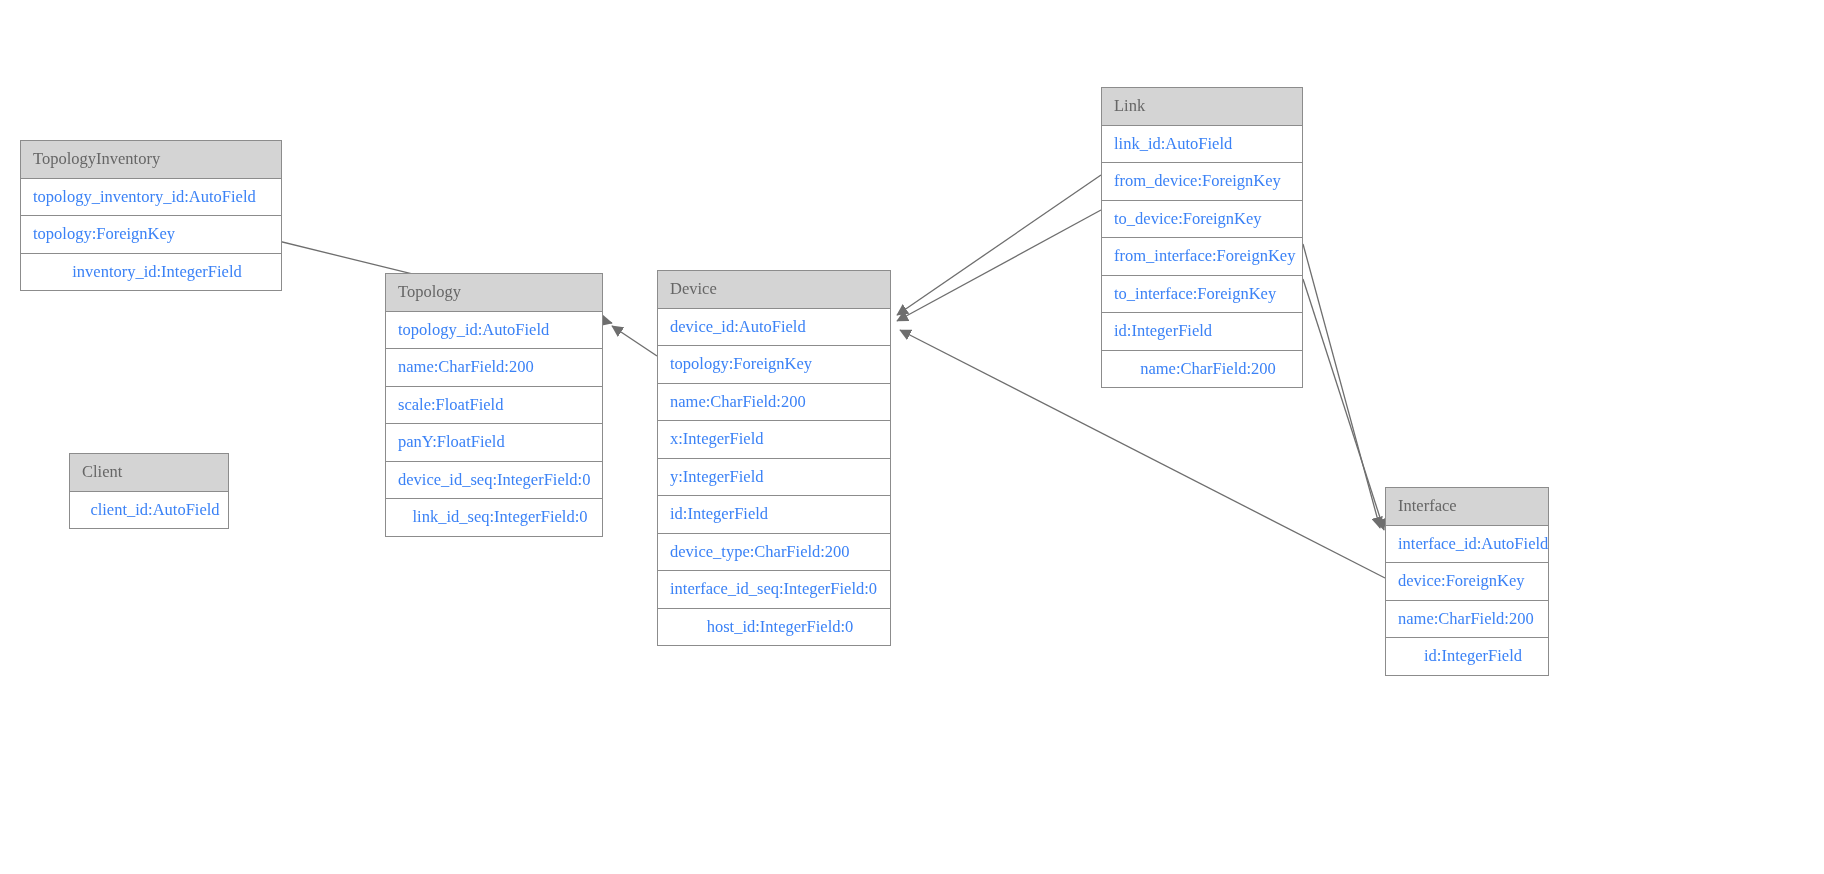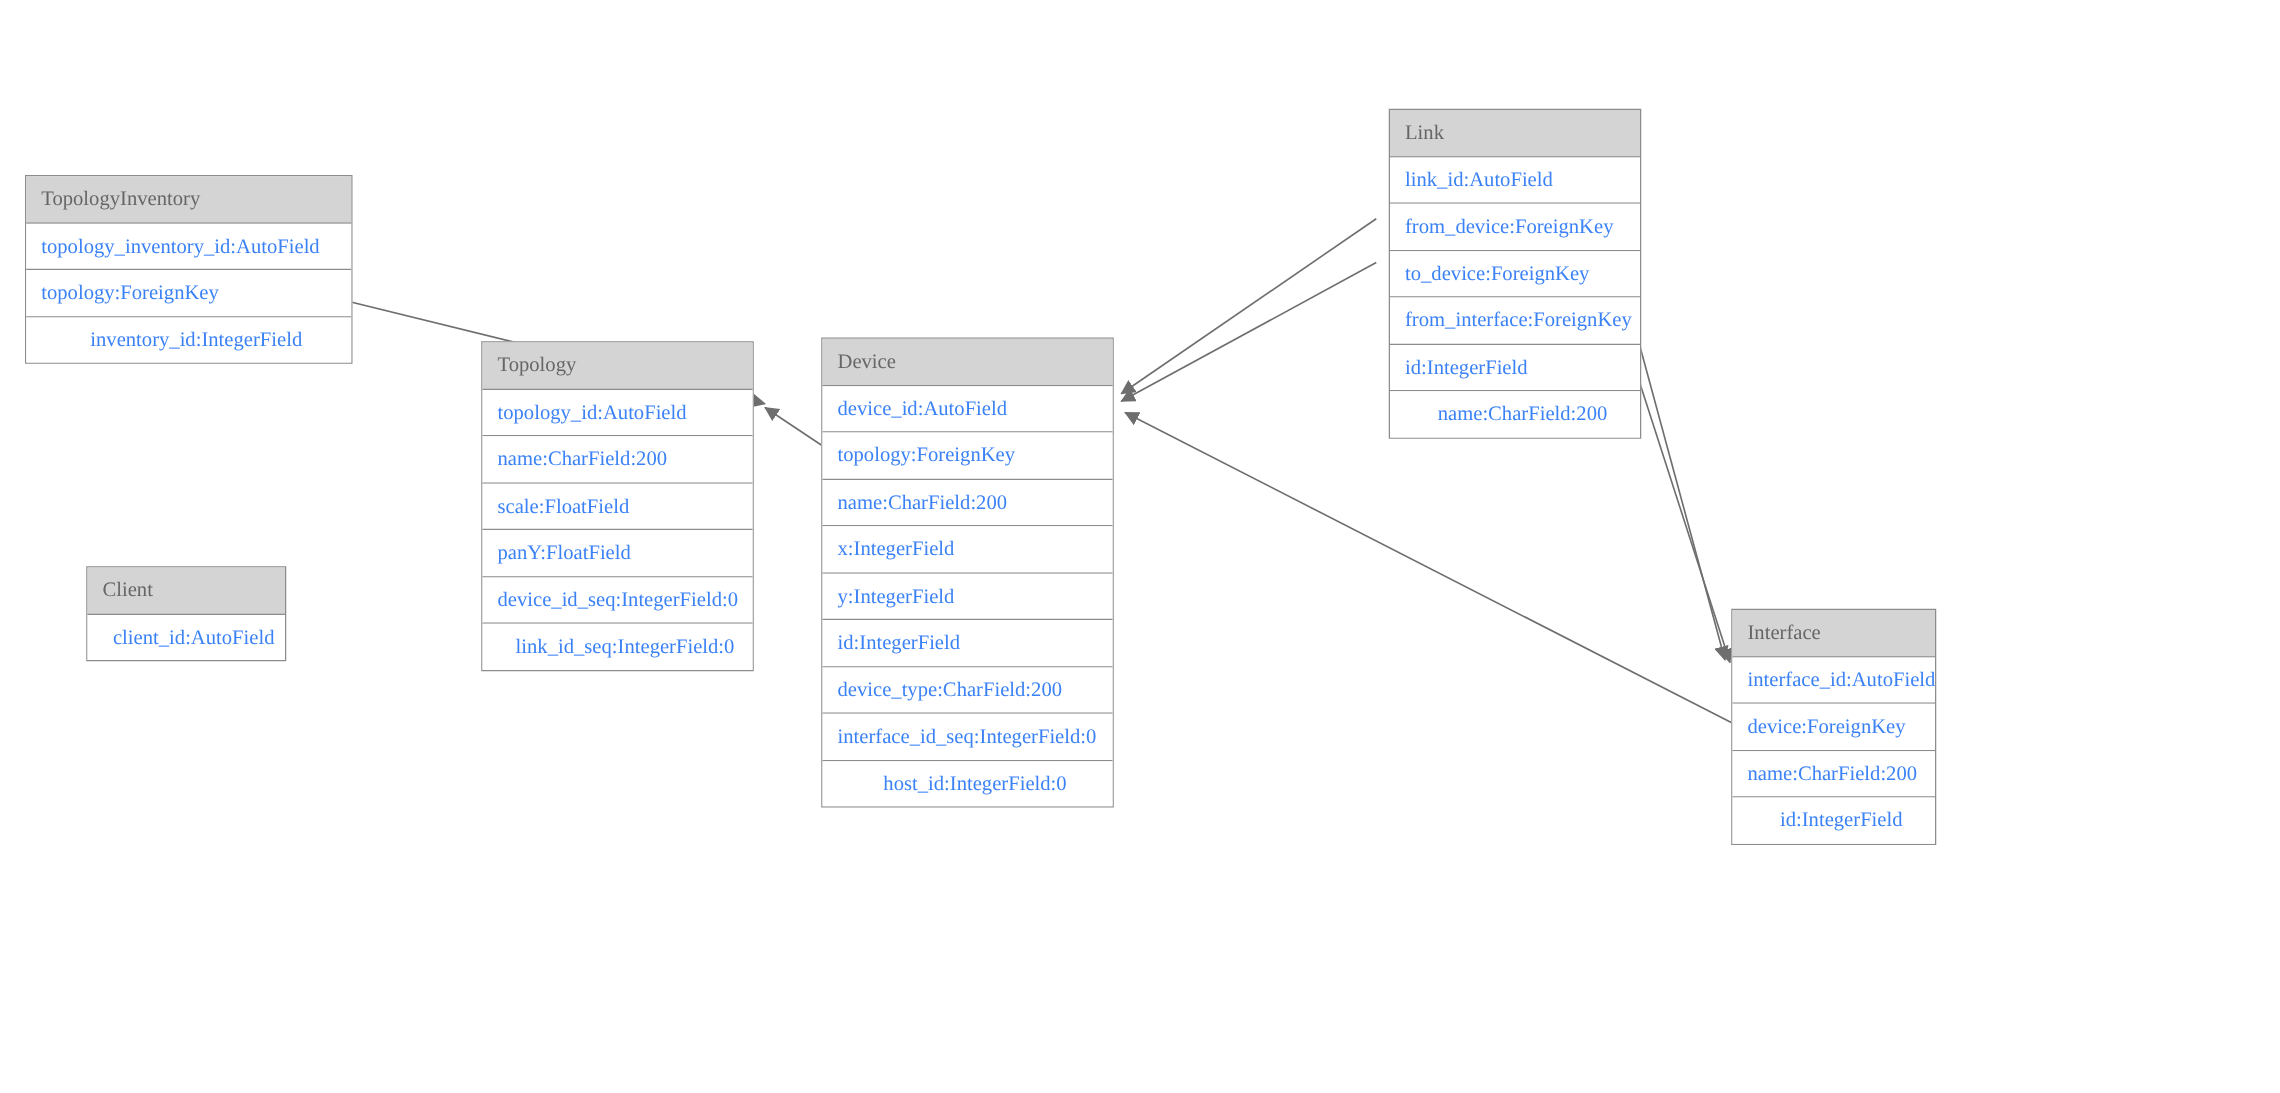--- a/index.html
+++ b/index.html
@@ -102,26 +102,27 @@
         <div class="entity-field">y:IntegerField</div>
         <div class="entity-field">id:IntegerField</div>
         <div class="entity-field">device_type:CharField:200</div>
         <div class="entity-field">interface_id_seq:IntegerField:0</div>
         <div class="entity-field last">host_id:IntegerField:0</div>
       </div>
       <div class="entity" style="left: 69px; top: 453px; width: 160px;">
         <div class="entity-title">Client</div>
         <div class="entity-field last">client_id:AutoField</div>
       </div>
-      <div class="entity" style="left: 1101px; top: 87px; width: 202px; margin-left: 10px;">
+      <div class="entity" style="left: 1101px; top: 87px; width: 202px;">
         <div class="entity-title">Link</div>
         <div class="entity-field">link_id:AutoField</div>
         <div class="entity-field">from_device:ForeignKey</div>
         <div class="entity-field">to_device:ForeignKey</div>
         <div class="entity-field">from_interface:ForeignKey</div>
+        <div class="entity-field">to_interface:ForeignKey</div>
         <div class="entity-field">id:IntegerField</div>
         <div class="entity-field last">name:CharField:200</div>
       </div>
       <div class="entity" style="left: 1385px; top: 487px; width: 164px;">
         <div class="entity-title">Interface</div>
         <div class="entity-field">interface_id:AutoField</div>
         <div class="entity-field">device:ForeignKey</div>
         <div class="entity-field">name:CharField:200</div>
         <div class="entity-field last">id:IntegerField</div>
       </div>

